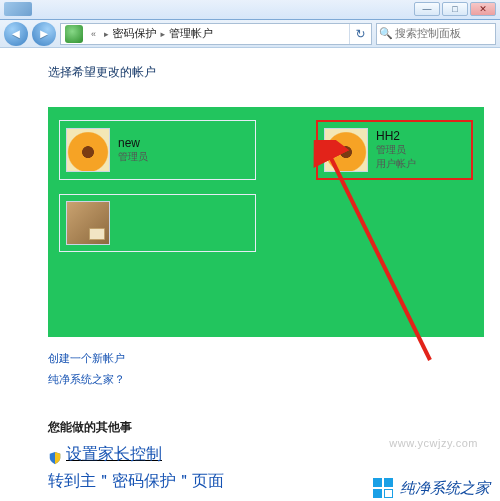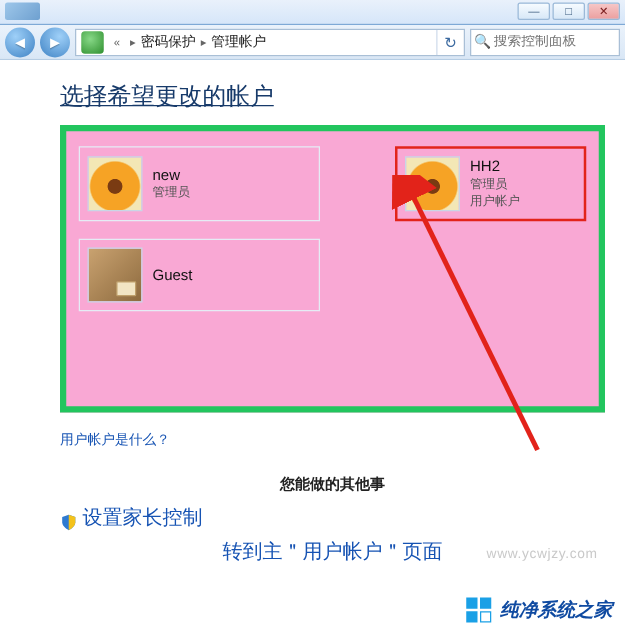--- a/index.html
+++ b/index.html
@@ -21,53 +21,53 @@
   .bc-icon { width: 18px; height: 18px; margin: 0 4px; background: radial-gradient(circle at 40% 35%, #87d887, #2e8f2e); border-radius: 3px; }
   .bc-sep { color: #666; margin: 0 4px; font-size: 9px; }
   .bc-part { white-space: nowrap; }
   .bc-refresh { width: 22px; height: 22px; border-left: 1px solid #cfdceb; display: flex; align-items: center; justify-content: center; color: #3c6aa0; font-size: 12px; }
   .searchbox { width: 120px; height: 22px; background: #fff; border: 1px solid #a9bfd6; display: flex; align-items: center; font-size: 11px; color: #888; }
   .searchbox .mag { width: 18px; text-align: center; color: #6b8fb9; }
   .searchbox input { border: none; outline: none; font-size: 11px; color: #555; width: 92px; background: transparent; font-family: Liberation Mono, monospace; }
 
   
   .content { padding: 16px 16px 0 48px; }
-  .page-title { font-size: 19px; color: #173a6a; margin-bottom: 10px; text-decoration: underline; }
+  .page-title { font-size: 12px; color: #173a6a; margin-bottom: 26px; }
 
-  .accounts-pane { border: 5px solid #22c55e; background: #f9a8d4; padding: 12px 10px 22px 10px; min-height: 230px; position: relative; }
+  .accounts-pane { border: 1px solid #22c55e; background: #22c55e; padding: 12px 10px 22px 10px; min-height: 230px; position: relative; }
   .acct-grid { display: grid; grid-template-columns: 1fr 1fr; gap: 14px 20px; }
   .acct-card { display: flex; align-items: center; gap: 8px; border: 1px solid #e5ecf5; padding: 6px; min-height: 58px; }
   .acct-card.highlight { border: 2px solid #e2231a; margin-left: 40px; }
   .avatar { width: 44px; height: 44px; border: 1px solid #c9d6e6; background: #eee; display: flex; align-items: center; justify-content: center; }
   .avatar.flower { background: radial-gradient(circle at 50% 55%, #7a3b12 0 18%, #f6a325 20% 62%, #f3e7b5 66% 100%); }
   .avatar.guest { background: linear-gradient(135deg,#c9a270,#8d6a3e); position: relative; }
   .avatar.guest::after { content: ""; position: absolute; right: 4px; bottom: 4px; width: 14px; height: 10px; background: #f2e5c4; border: 1px solid #bfa06b; border-radius: 1px; }
   .acct-meta { display: flex; flex-direction: column; font-size: 11px; color: #333; }
   .acct-name { font-size: 12px; color: #111; }
   .acct-role, .acct-extra { font-size: 10px; color: #555; }
 
   .links-under { margin-top: 14px; font-size: 11px; }
   .links-under a, .side-things a { color: #1653b3; text-decoration: none; display: block; margin-bottom: 6px; cursor: pointer; }
 
-  .side-things { margin-top: 20px; text-align: center; }
+  .side-things { margin-top: 32px; }
   .side-title { font-size: 12px; font-weight: bold; color: #222; margin-bottom: 8px; }
-  .shield-row { display: flex; align-items: center; gap: 4px; }
+  .shield-row { display: flex; align-items: center; gap: 4px; text-decoration: underline; }
   .shield { width: 14px; height: 14px; display: inline-block; }
   .shield svg { width: 14px; height: 14px; }
 
   
   .anno-arrow { position: absolute; pointer-events: none; }
 
   
   .wm-url { position: absolute; right: 22px; bottom: 52px; font-size: 11px; color: #c9c9c9; letter-spacing: 0.5px; }
   .brand { position: absolute; right: 10px; bottom: 2px; display: flex; align-items: center; gap: 6px; }
   .brand-logo { width: 22px; height: 22px; display: flex; flex-wrap: wrap; }
   .brand-logo span { width: 9px; height: 9px; margin: 1px; background: #1aa0e6; }
   .brand-logo span:nth-child(4){ background:#fff; border:1px solid #1aa0e6; }
-  .brand-text { font-size: 15px; font-weight: bold; font-style: italic; color: #0f4aa1; }
+  .brand-text { font-size: 15px; font-weight: normal; font-style: italic; color: #0f4aa1; }
 </style>
 </head>
 <body>
 
 <div class="titlebar">
   <div class="icon-corner"></div>
   <div class="win-controls">
     <div class="win-btn">—</div>
     <div class="win-btn">□</div>
     <div class="win-btn close">✕</div>
@@ -115,42 +115,42 @@
           <div class="avatar flower"></div>
           <div class="acct-meta">
             <div class="acct-name">HH2</div>
             <div class="acct-role">管理员</div>
             <div class="acct-extra">用户帐户</div>
           </div>
         </div>
         <div class="acct-card">
           <div class="avatar guest"></div>
           <div class="acct-meta">
-            <div class="acct-name">Guest</div>
           </div>
         </div>
       </div>
   </div>
 
   <div class="links-under">
-    <a>用户帐户是什么？</a>
+    <a>创建一个新帐户</a>
+    <a>纯净系统之家？</a>
   </div>
 
   <div class="side-things">
     <div class="side-title">您能做的其他事</div>
     <div class="shield-row">
       <span class="shield">
         <svg viewBox="0 0 16 16">
             <path d="M8 1 L14 3 V8 C14 12 8 15 8 15 C8 15 2 12 2 8 V3 Z" fill="#2e7ad1"></path>
             <path d="M8 1 L14 3 V8 C14 12 8 15 8 15 Z" fill="#f4c21b"></path>
           </svg>
       </span>
       <a>设置家长控制</a>
     </div>
-    <a>转到主＂用户帐户＂页面</a>
+    <a>转到主＂密码保护＂页面</a>
   </div>
 </div>
 
 <svg class="anno-arrow" style="left:310px; top:140px;" width="150" height="240">
   <defs>
     <marker id="ah" markerWidth="10" markerHeight="10" refX="2" refY="5" orient="auto">
       <path d="M0,0 L10,5 L0,10 Z" fill="#e2231a"></path>
     </marker>
   </defs>
   <line x1="120" y1="220" x2="18" y2="12" stroke="#e2231a" stroke-width="4" marker-end="url(#ah)"></line>

